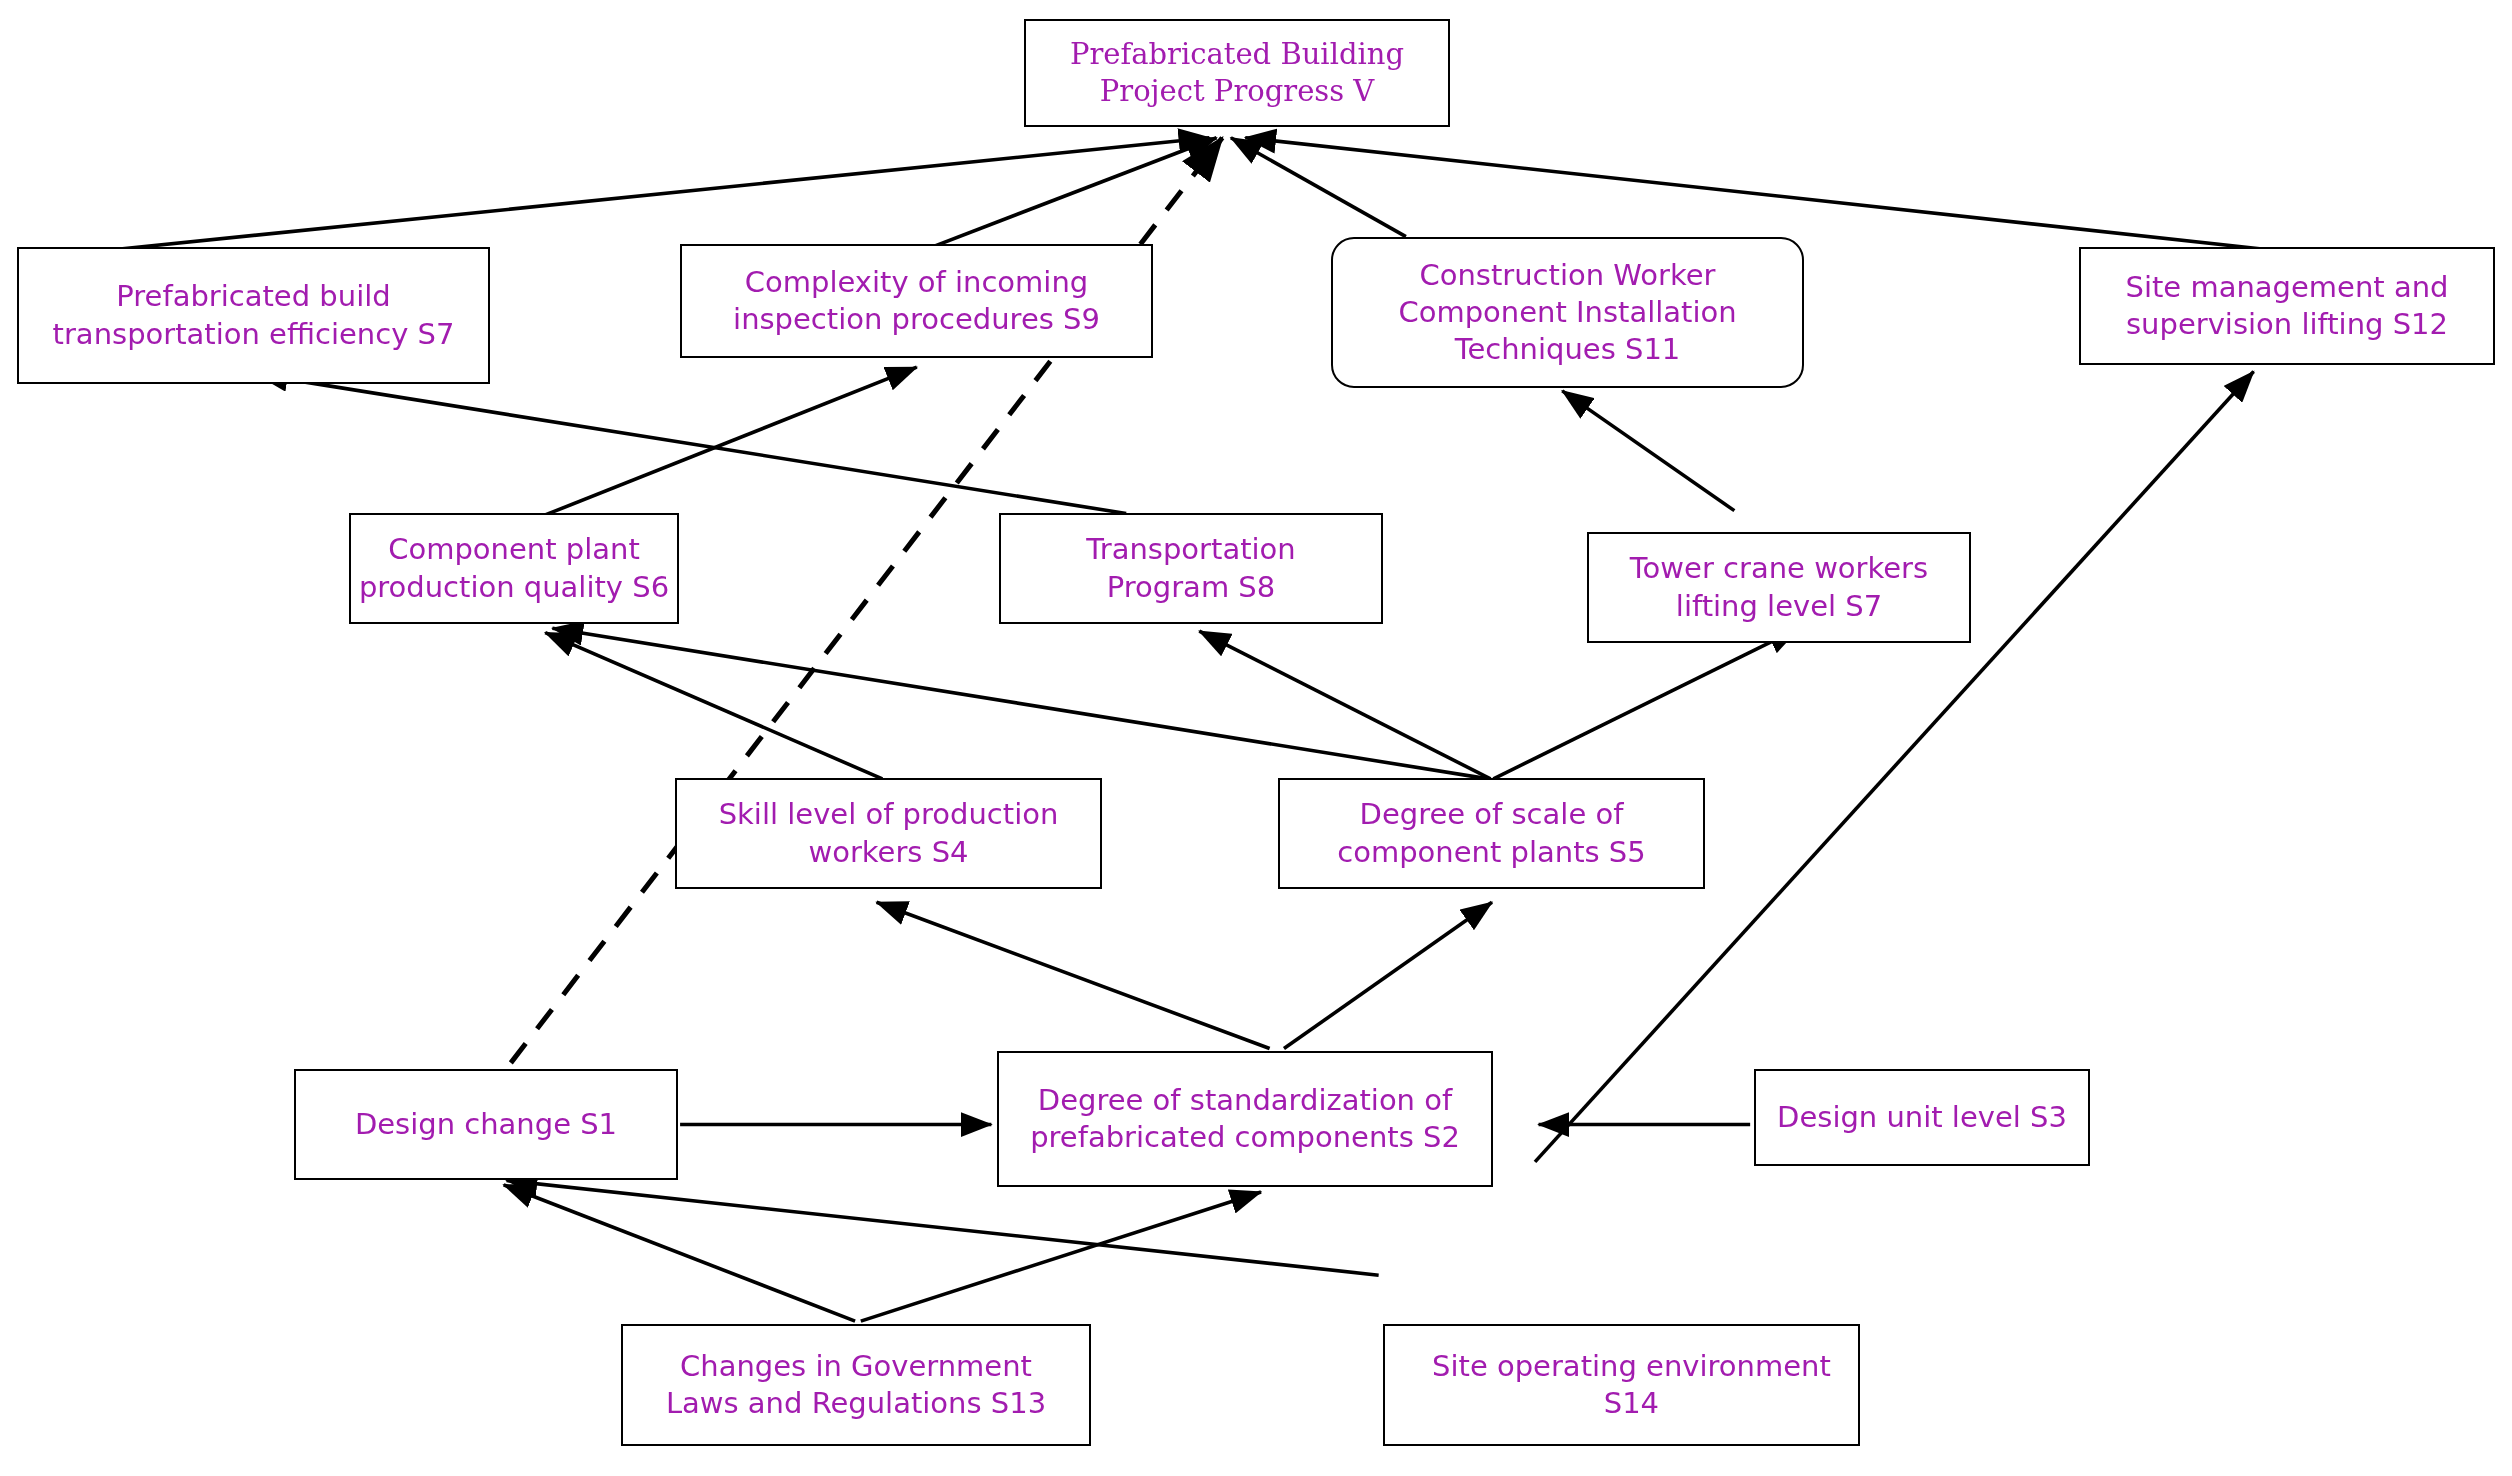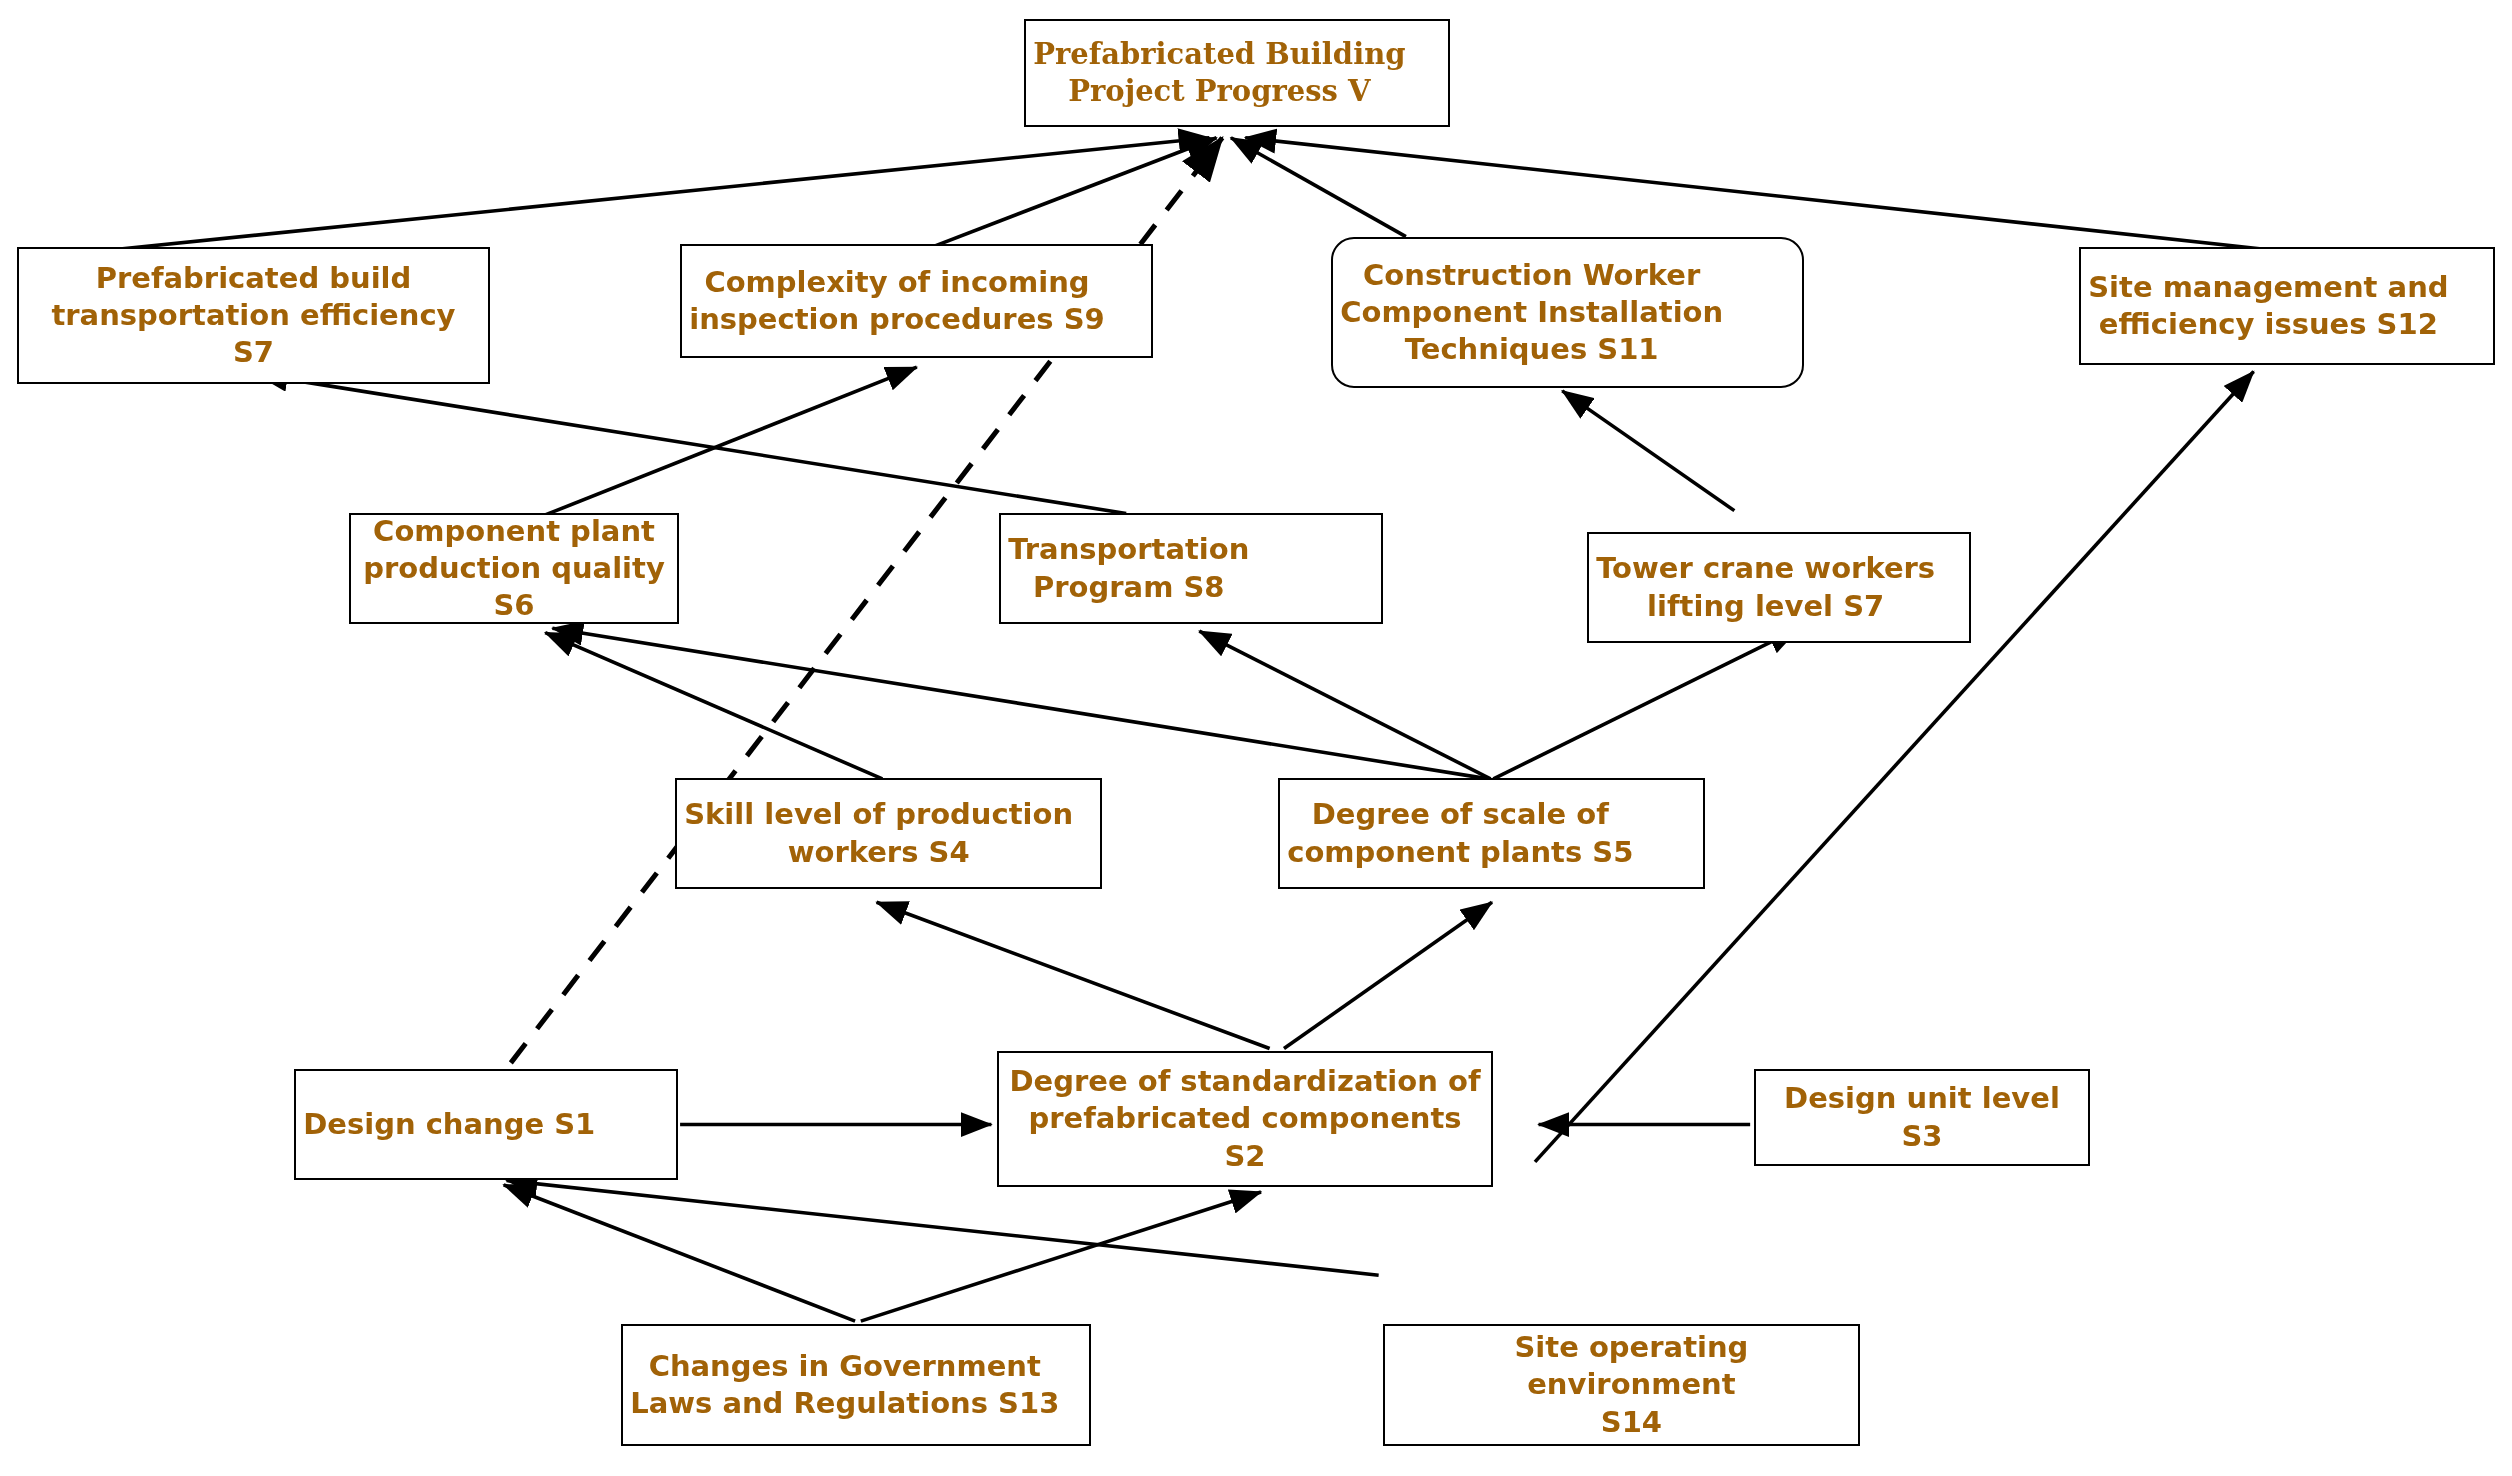--- a/index.html
+++ b/index.html
@@ -1,22 +1,22 @@
 <!DOCTYPE html>
 <html style="font-size:11.5px"><head>
 <meta charset="utf-8">
 <style>
   html,body{margin:0;padding:0;background:#ffffff;}
   #canvas{position:relative;width:2512px;height:1476px;background:#ffffff;overflow:hidden;
           font-family:"DejaVu Sans", sans-serif;}
   svg#edges{position:absolute;left:0;top:0;width:2512px;height:1476px;}
   .node{position:absolute;box-sizing:border-box;border:2.2px solid #000000;background:#ffffff;
-        display:flex;align-items:center;justify-content:flex-start;text-align:center;
-        font-family:"DejaVu Sans", sans-serif;font-size:29px;line-height:1.28;color:#a16207;
-        padding:4.3px 7.2px;z-index:5;font-weight:bold;}
+        display:flex;align-items:center;justify-content:center;text-align:center;
+        font-family:"DejaVu Sans", sans-serif;font-size:29px;line-height:1.28;color:#a21caf;
+        padding:4.3px 7.2px;z-index:5;}
   .node.serif-title{font-family:"DejaVu Serif", serif;}
   .node span{display:block;white-space:pre-line;}
 </style>
 </head>
 <body>
 
 <div id="canvas">
 
   <svg id="edges" viewBox="0 0 3502 2058" xmlns="http://www.w3.org/2000/svg">
     <defs>
@@ -61,21 +61,21 @@
         <span>Complexity of incoming
 inspection procedures S9</span>
       </div>
       <div class="node" style="left: 1331px; top: 237px; width: 473px; height: 151px; border-color: rgb(0, 0, 0); background: rgb(255, 255, 255); border-radius: 23px;">
         <span>Construction Worker
 Component Installation
 Techniques S11</span>
       </div>
       <div class="node" style="left: 2079px; top: 247px; width: 416px; height: 118px; border-color: rgb(0, 0, 0); background: rgb(255, 255, 255);">
         <span>Site management and
-efficiency issues S12</span>
+supervision lifting S12</span>
       </div>
       <div class="node" style="left: 349px; top: 513px; width: 330px; height: 111px; border-color: rgb(0, 0, 0); background: rgb(255, 255, 255);">
         <span>Component plant
 production quality S6</span>
       </div>
       <div class="node" style="left: 999px; top: 513px; width: 384px; height: 111px; border-color: rgb(0, 0, 0); background: rgb(255, 255, 255);">
         <span>Transportation
 Program S8</span>
       </div>
       <div class="node" style="left: 1587px; top: 511px; width: 384px; height: 111px; border-color: rgb(0, 0, 0); background: rgb(255, 255, 255); margin-top: 21px;">

